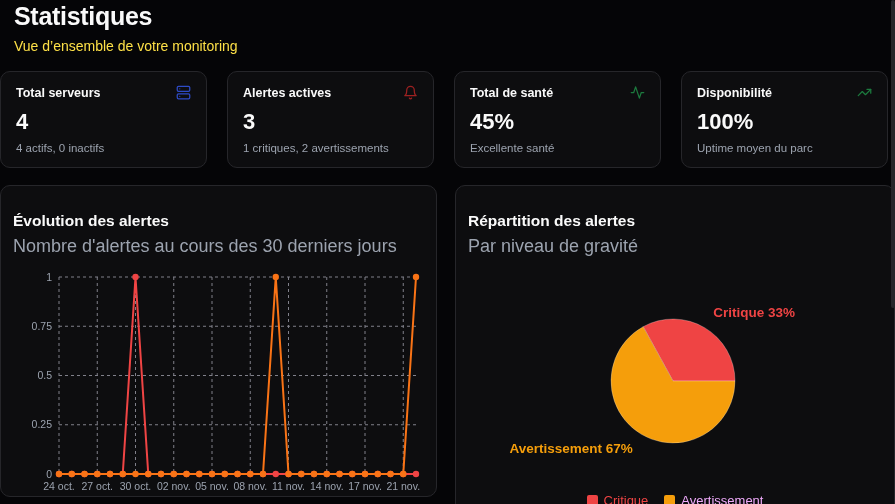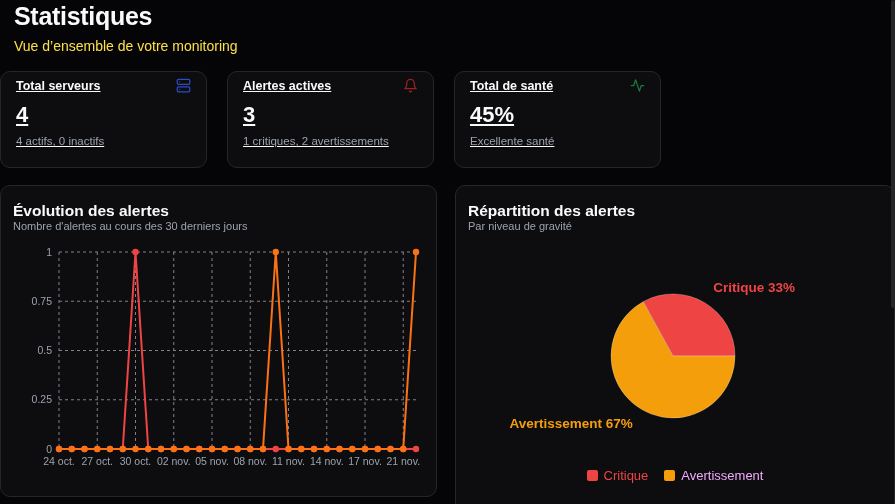--- a/index.html
+++ b/index.html
@@ -7,36 +7,36 @@
     width:895px;height:504px;overflow:hidden;position:relative;
     background:#050507;color:#fafafa;
     font-family:"Liberation Sans", sans-serif;
   }
   .header{padding:2px 4px 0 14px;}
   .page-title{margin:0;font-size:25px;font-weight:700;letter-spacing:-0.3px;}
   .page-subtitle{margin:7px 0 0 0;font-size:14px;color:#fde047;}
   .cards{display:grid;grid-template-columns:repeat(4,207px);gap:20px;margin-top:17px;}
   .card{
     box-sizing:border-box;height:97px;background:#0d0d0f;border:1px solid #26262a;
-    border-radius:10px;padding:6px 15px;text-decoration:underline;
+    border-radius:10px;padding:13px 15px;
   }
   .card-head{display:flex;justify-content:space-between;align-items:center;}
   .card-label{font-size:12.5px;font-weight:700;}
   .card-icon{width:15px;height:15px;flex:0 0 auto;}
   .card-value{font-size:22px;font-weight:700;margin-top:9px;}
   .card-sub{font-size:11.5px;color:#9ca3af;margin-top:7px;}
   .panels{display:grid;grid-template-columns:437px 440px;gap:18px;margin-top:17px;}
   .panel{
     box-sizing:border-box;background:#0d0d0f;border:1px solid #26262a;
-    border-radius:10px;padding:16px 12px;
+    border-radius:10px;padding:26px 12px;
   }
   .panel-left{height:312px;}
   .panel-right{height:336px;}
   .panel-title{font-size:15.5px;font-weight:700;}
-  .panel-sub{font-size:11px;color:#9ca3af;margin-top:0;}
+  .panel-sub{font-size:18px;color:#9ca3af;margin-top:6px;}
   .chart-wrap{margin-top:10px;}
   svg text{font-family:"Liberation Sans", sans-serif;}
   .pie-legend{display:flex;justify-content:center;align-items:center;gap:16px;margin-top:16px;font-size:13px;}
   .legend-item{display:inline-flex;align-items:center;gap:6px;}
   .legend-square{display:inline-block;width:11px;height:11px;border-radius:2px;}
   .scrollbar-thumb{position:absolute;right:0;top:0;width:4px;height:308px;background:#26262a;border-radius:2px;}
 </style>
 </head>
 <body>
 
@@ -76,20 +76,31 @@
     <div class="card-head">
       <span class="card-label">Total de santé</span>
       <svg class="card-icon" viewBox="0 0 24 24" fill="none" stroke-width="2" stroke-linecap="round" stroke-linejoin="round" stroke="#1c7a3e">
         <path d="M22 12h-4l-3 9L9 3l-3 9H2"></path>
       </svg>
     </div>
     <div class="card-value">45%</div>
     <div class="card-sub">Excellente santé</div>
   </div>
 
+  <div class="card">
+    <div class="card-head">
+      <span class="card-label">Disponibilité</span>
+      <svg class="card-icon" viewBox="0 0 24 24" fill="none" stroke-width="2" stroke-linecap="round" stroke-linejoin="round" stroke="#1c7a3e">
+        <polyline points="22 7 13.5 15.5 8.5 10.5 2 17"></polyline>
+          <polyline points="16 7 22 7 22 13"></polyline>
+      </svg>
+    </div>
+    <div class="card-value">100%</div>
+    <div class="card-sub">Uptime moyen du parc</div>
+  </div>
 </div>
 
 <div class="panels">
   <div class="panel panel-left">
     <div class="panel-title">Évolution des alertes</div>
     <div class="panel-sub">Nombre d'alertes au cours des 30 derniers jours</div>
     <div class="chart-wrap">
       <svg id="line-chart" width="413" height="231" viewBox="0 0 413 231">
           <g stroke="#80808a" stroke-dasharray="3 3" stroke-width="1">
             <line x1="46" x2="403" y1="207" y2="207"></line>

